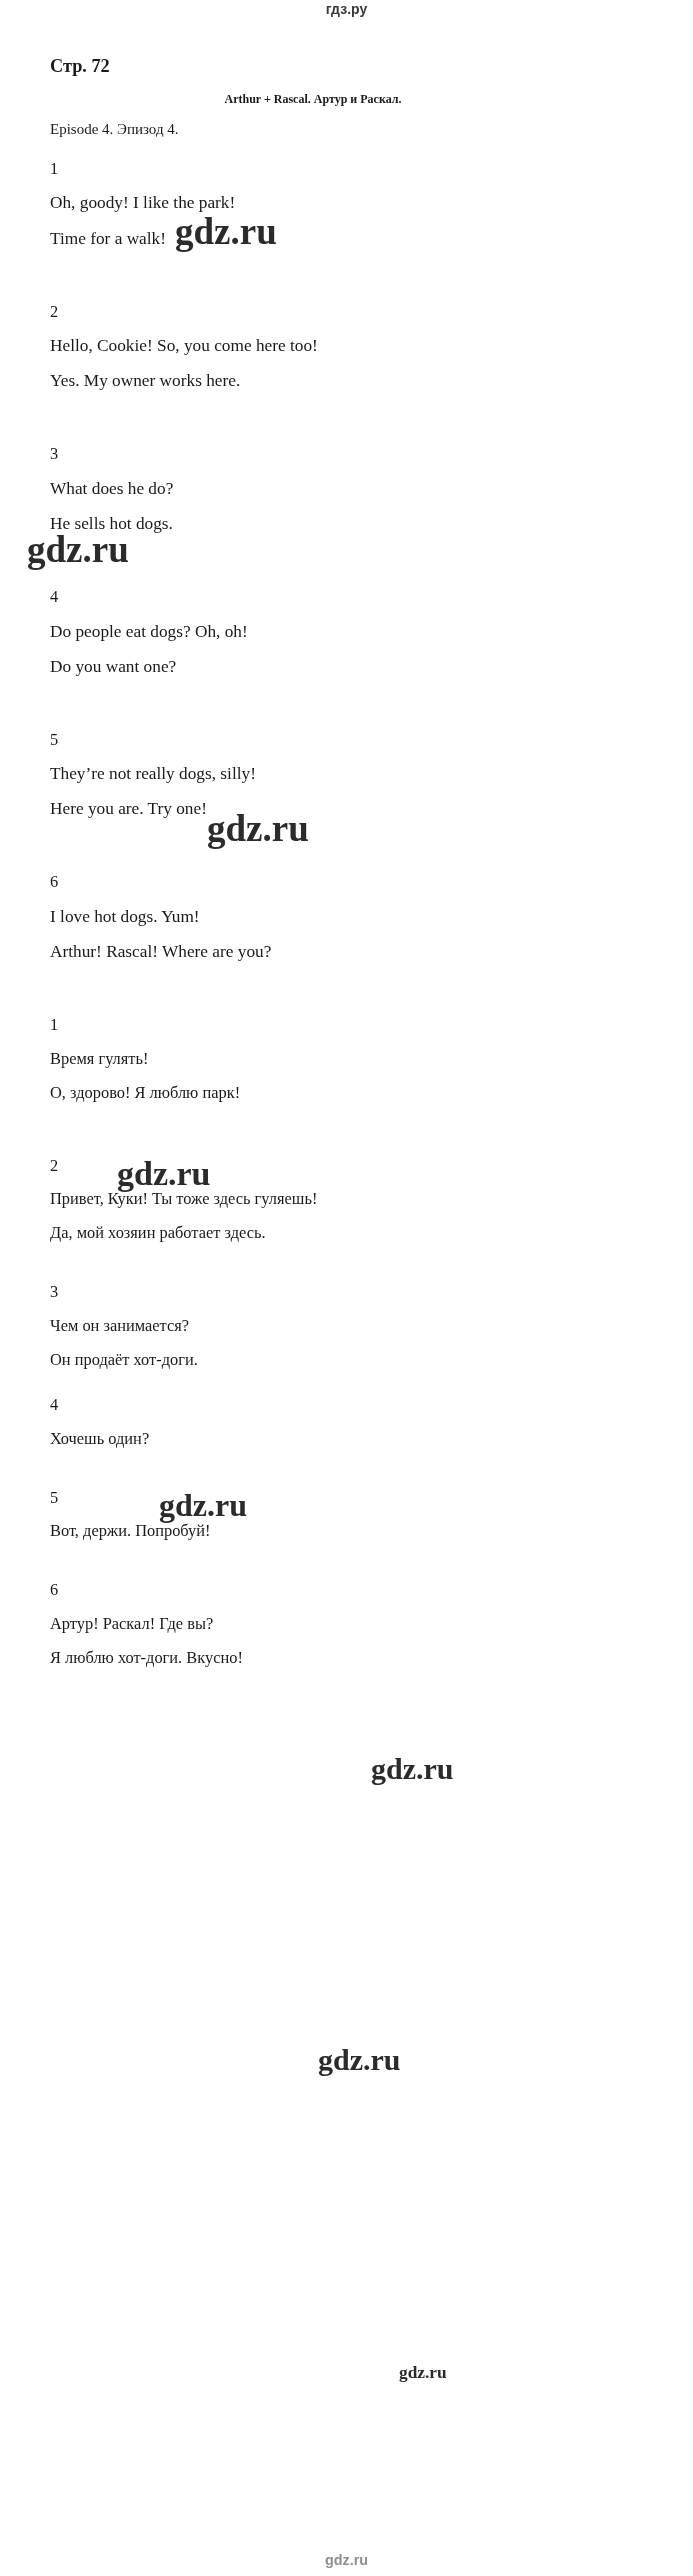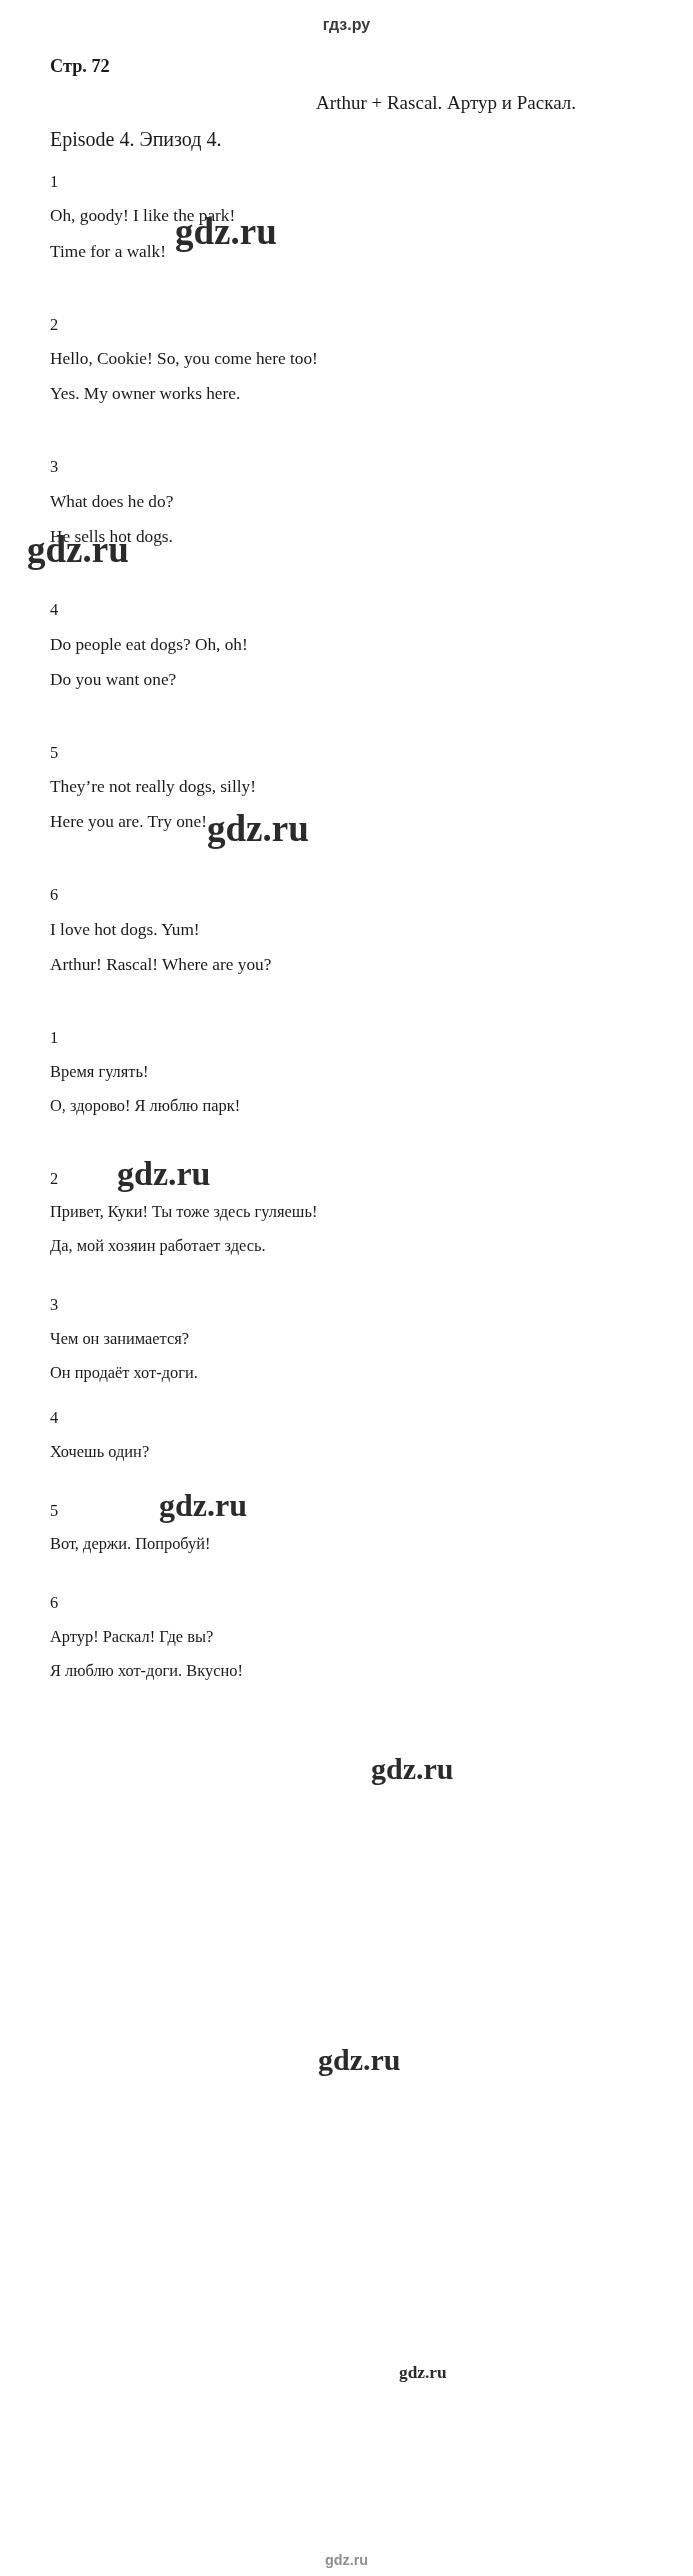--- a/index.html
+++ b/index.html
@@ -21,23 +21,23 @@
     height: 2576px;
   }
   .site-header {
     position: absolute;
     top: 0;
     left: 0;
     width: 693px;
     text-align: center;
     font-family: "Liberation Sans", sans-serif;
     font-weight: bold;
-    font-size: 16px;
+    font-size: 14px;
     color: #3a3a3a;
-    padding-top: 16px;
+    padding-top: 1px;
   }
   .site-footer {
     position: absolute;
     bottom: 7.7px;
     left: 0;
     width: 693px;
     text-align: center;
     font-family: "Liberation Sans", sans-serif;
     font-weight: bold;
     font-size: 14.4px;
@@ -48,28 +48,28 @@
     left: 50px;
     top: 56px;
     width: 593px;
   }
   .page-num {
     font-weight: bold;
     font-size: 18.3px;
     margin: 0 0 15.4px 0;
   }
   .title {
-    font-weight: normal;
-    font-size: 19px;
-    text-align: right;
+    font-weight: bold;
+    font-size: 12px;
+    text-align: center;
     margin: 0 0 13.5px 0;
     padding-right: 67px;
   }
   .subtitle {
-    font-size: 20px;
+    font-size: 15px;
     margin: 0 0 21px 0;
   }
   .block {
     position: relative;
   }
   .num {
     font-size: 16.4px;
     margin: 0 0 13.5px 0;
   }
   .line {

